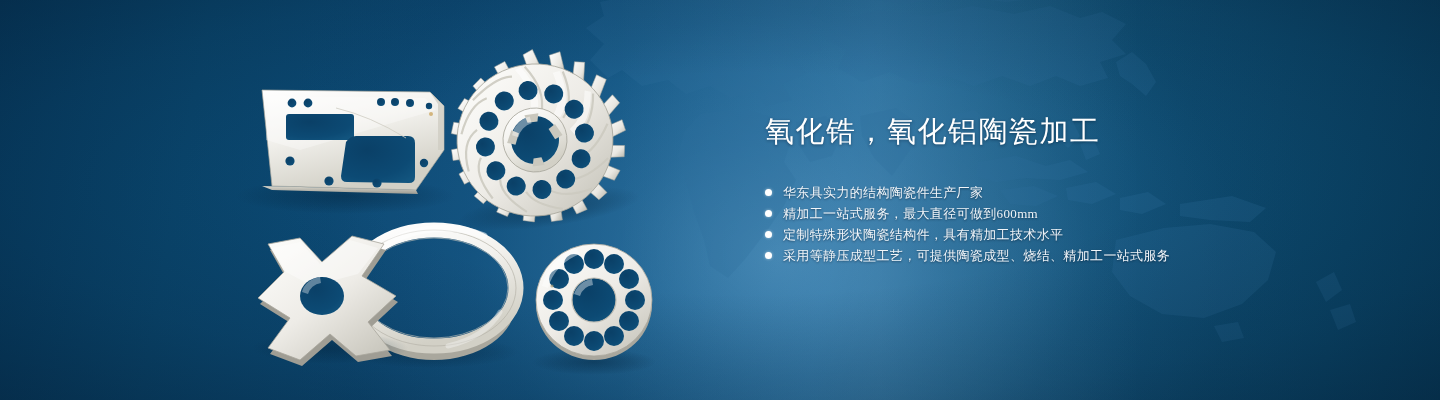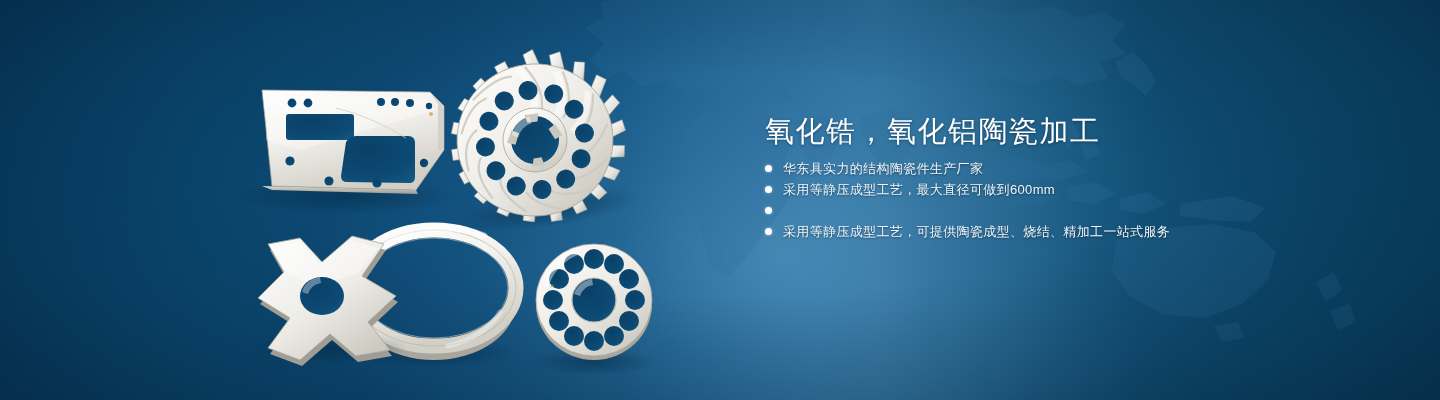--- a/index.html
+++ b/index.html
@@ -73,21 +73,21 @@
   
   .copy{ position:absolute; left:765px; top:0; width:600px; height:400px; }
 
   .headline{
     position:absolute; top:114px; left:0;
     font-size:29px; line-height:34px; letter-spacing:1.5px;
     color:#ffffff; font-weight:400; white-space:nowrap;
     text-shadow:0 1px 3px rgba(0,20,40,0.45);
   }
 
-  .bullets{ position:absolute; top:158px; left:0; list-style:none; }
+  .bullets{ position:absolute; top:182px; left:0; list-style:none;font-family:Liberation Serif, serif; }
   .bullet{
     display:flex; align-items:center;
     height:21px; margin-bottom:0px; white-space:nowrap;
   }
   .bullet-dot{
     width:7px; height:7px; border-radius:50%;
     background:#ffffff; flex:0 0 auto;
     box-shadow:0 0 3px rgba(255,255,255,0.55);
   }
   .bullet-text{
@@ -364,24 +364,25 @@
 
     <div class="headline">氧化锆，氧化铝陶瓷加工</div>
 
     <ul class="bullets">
       <li class="bullet">
         <span class="bullet-dot"></span>
         <span class="bullet-text">华东具实力的结构陶瓷件生产厂家</span>
       </li>
       <li class="bullet">
         <span class="bullet-dot"></span>
-        <span class="bullet-text">采用等静压成型工艺，最大直径可做到600mm</span>
+        <span class="bullet-text">精加工一站式服务，最大直径可做到600mm</span>
       </li>
       <li class="bullet">
         <span class="bullet-dot"></span>
+        <span class="bullet-text">定制特殊形状陶瓷结构件，具有精加工技术水平</span>
       </li>
       <li class="bullet">
         <span class="bullet-dot"></span>
         <span class="bullet-text">采用等静压成型工艺，可提供陶瓷成型、烧结、精加工一站式服务</span>
       </li>
     </ul>
 
   </div>
 </div>
 

